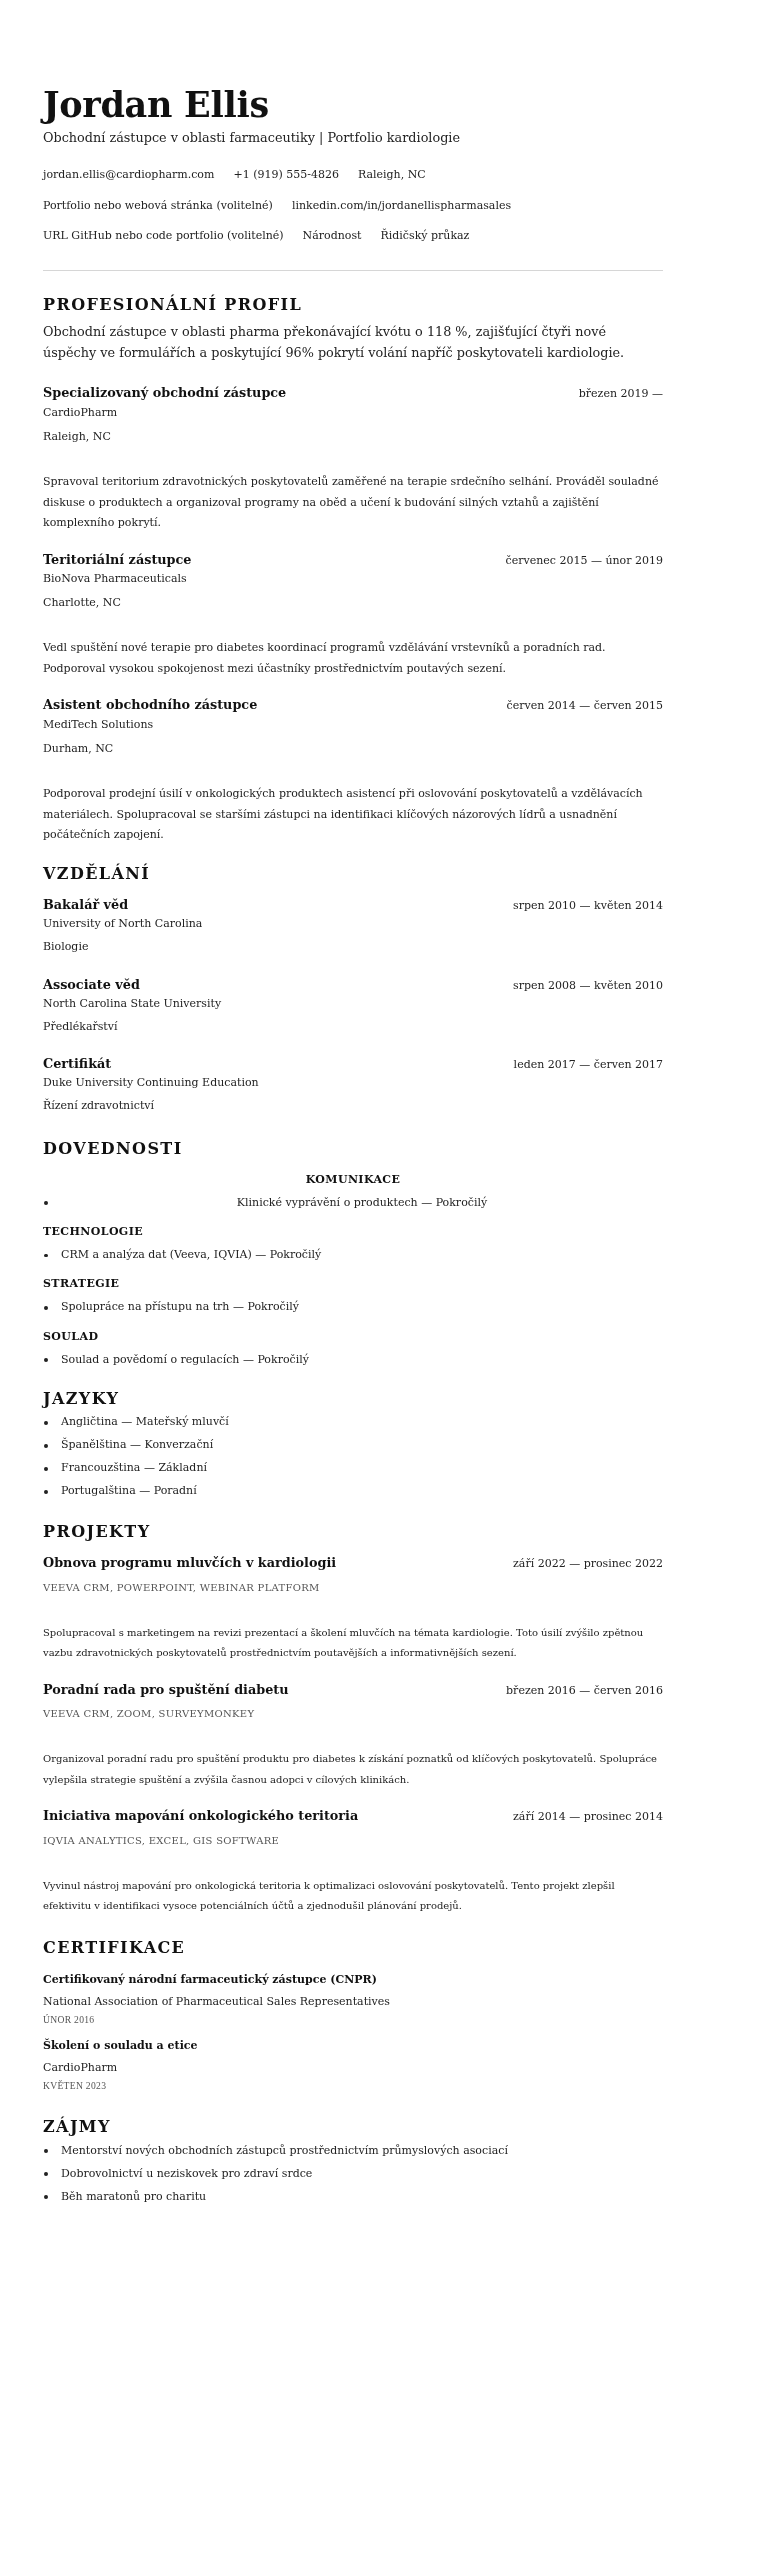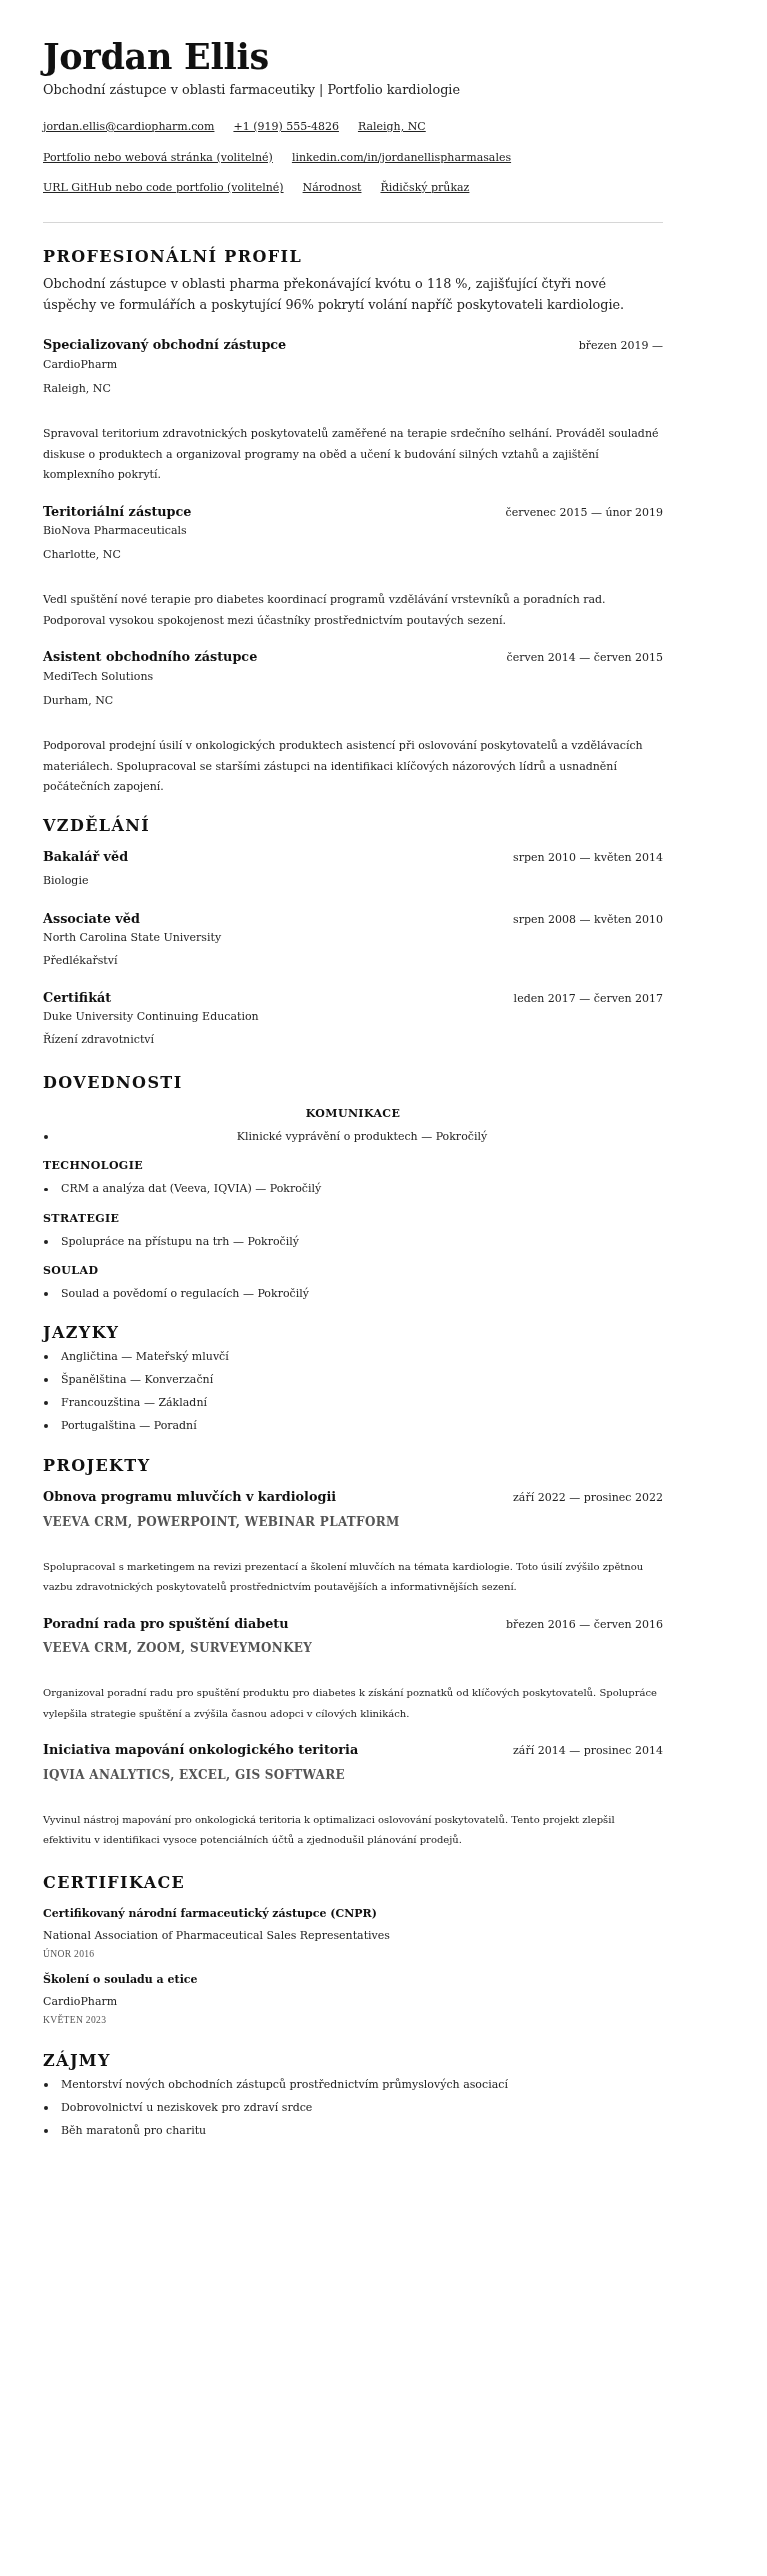--- a/index.html
+++ b/index.html
@@ -5,20 +5,21 @@
     * { box-sizing: border-box; margin: 0; padding: 0; }
     html, body { background: #ffffff; }
     body {
       width: 767px;
       font-family: "DejaVu Serif", serif;
       color: #222222;
     }
     .page {
       padding: 36px 43px 25.6px 43px;
       width: 706px;
+      margin-top: 48px;
     }
     .name {
       font-size: 35px;
       font-weight: bold;
       color: #111111;
       line-height: 1.2;
       letter-spacing: -0.3px;
     }
     .headline {
       font-size: 12.8px;
@@ -28,21 +29,21 @@
     }
     .contact-row {
       font-size: 11px;
       color: #222222;
       line-height: 15.3px;
       margin-top: 15.3px;
       display: flex;
       gap: 0;
     }
     .contact-row.first { margin-top: 20.5px; }
-    .contact-row span { margin-right: 19px; text-decoration: underline; }
+    .contact-row span { margin-right: 19px; }
     .rule {
       border: none;
       border-top: 1.3px solid #d6d6d6;
       margin-top: 27px;
     }
     .section-title {
       font-size: 16px;
       font-weight: bold;
       letter-spacing: 1.4px;
       text-transform: uppercase;
@@ -131,27 +132,26 @@
       top: 6.4px;
       width: 3.8px;
       height: 3.8px;
       border-radius: 50%;
       background: #222222;
     }
     ul.tight li + li { margin-top: 7.7px; }
     .proj-entry { margin-top: 18px; }
     .proj-entry:first-of-type { margin-top: 16.6px; }
     .proj-tech {
-      font-size: 12px;
+      font-size: 10px;
       color: #555555;
       text-transform: uppercase;
       letter-spacing: 0.3px;
       line-height: 14px;
       margin-top: 9px;
-      font-weight: bold;
     }
     .proj-desc {
       font-size: 10px;
       line-height: 20.5px;
       margin-top: 28px;
       color: #222222;
     }
     .cert-entry { margin-top: 16.6px; }
     .cert-entry + .cert-entry { margin-top: 11.5px; }
     .cert-title {
@@ -241,20 +241,21 @@
   </section>
 
   <section class="section" style="margin-top:22px;">
     <h2 class="section-title">Vzdělání</h2>
 
     <div class="edu-entry">
       <div class="entry-head">
         <div class="entry-title">Bakalář věd</div>
         <div class="entry-date">srpen 2010 — květen 2014</div>
       </div>
+      <div class="entry-sub">University of North Carolina</div>
       <div class="edu-field">Biologie</div>
     </div>
 
     <div class="edu-entry">
       <div class="entry-head">
         <div class="entry-title">Associate věd</div>
         <div class="entry-date">srpen 2008 — květen 2010</div>
       </div>
       <div class="entry-sub">North Carolina State University</div>
       <div class="edu-field">Předlékařství</div>

